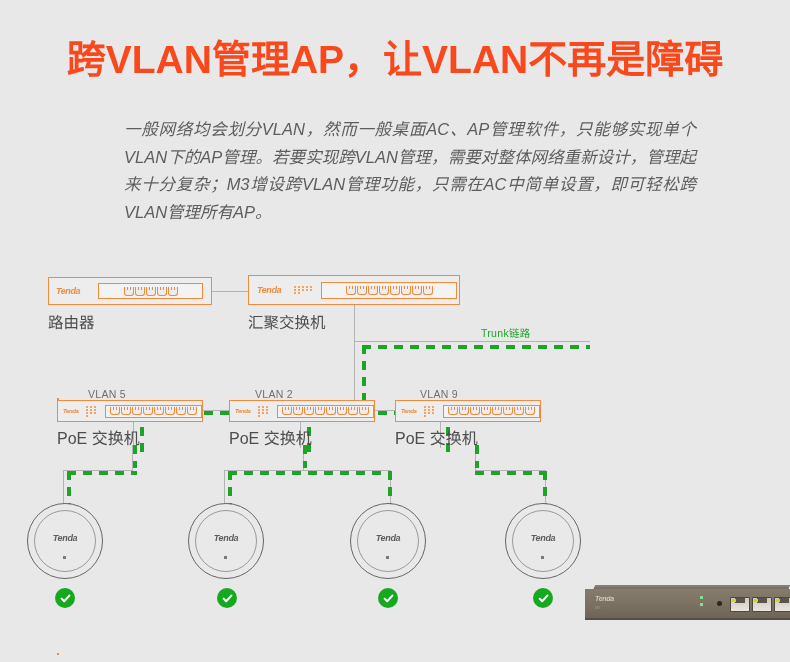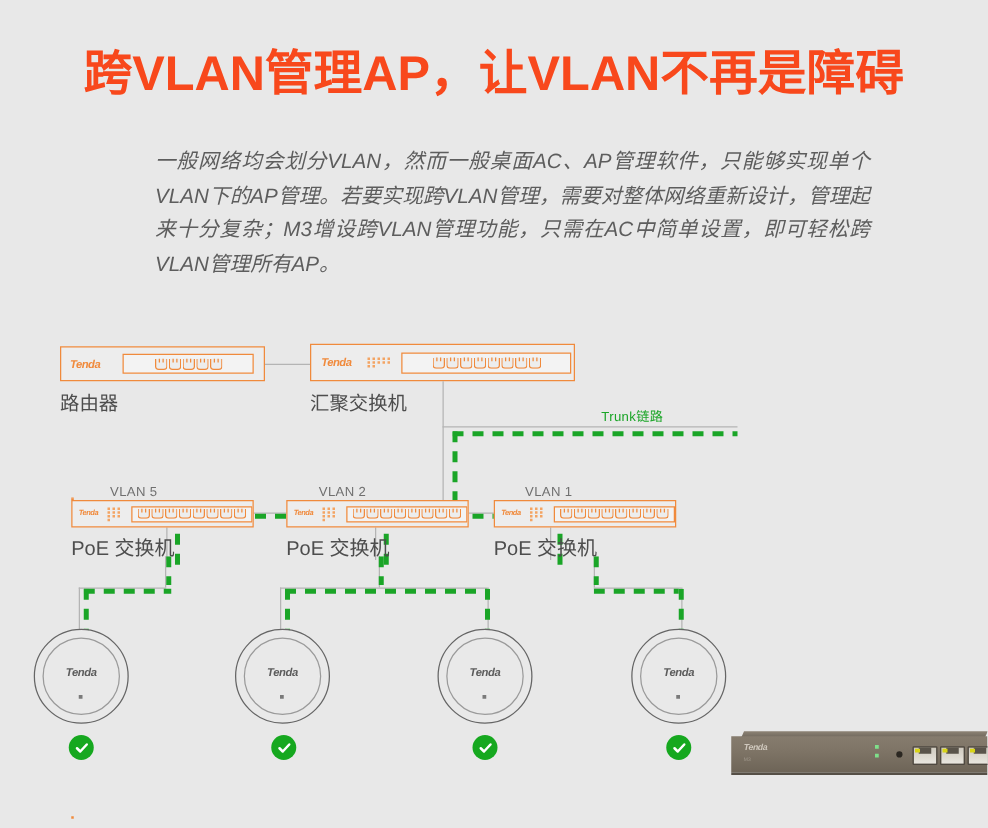--- a/index.html
+++ b/index.html
@@ -265,21 +265,21 @@
     <div class="gl v" style="left:440px;top:155px;height:38px;"></div>
 
     <div class="grn h" style="left:140px;top:156px;width:226px;"></div>
     <div class="grn h" style="left:362px;top:156px;width:88px;"></div>
     <div class="grn v" style="left:140px;top:156px;height:42px;"></div>
     <div class="grn v" style="left:307px;top:156px;height:42px;"></div>
     <div class="grn v" style="left:446px;top:156px;height:42px;"></div>
 
     <div class="vlan" style="left:88px;top:133px;">VLAN 5</div>
     <div class="vlan" style="left:255px;top:133px;">VLAN 2</div>
-    <div class="vlan" style="left:420px;top:133px;">VLAN 1</div>
+    <div class="vlan" style="left:420px;top:133px;">VLAN 9</div>
 
     <div class="dev" style="left:57px;top:398px;width:0;height:0;"></div>
     <div class="dev" style="left:57px;top:143px;width:0;height:0;"></div>
 
     <div class="dev" style="left:57px;top:144px;width:0px;height:0px;"></div>
 
     <div class="dev" style="left:57px;top:145px;width:146px;height:22px;">
       <span class="brand" style="font-size:6px;margin-left:5px;">Tenda</span>
       <span class="leds" style="margin-left:7px;width:16px;height:8px;">
         <i></i>

